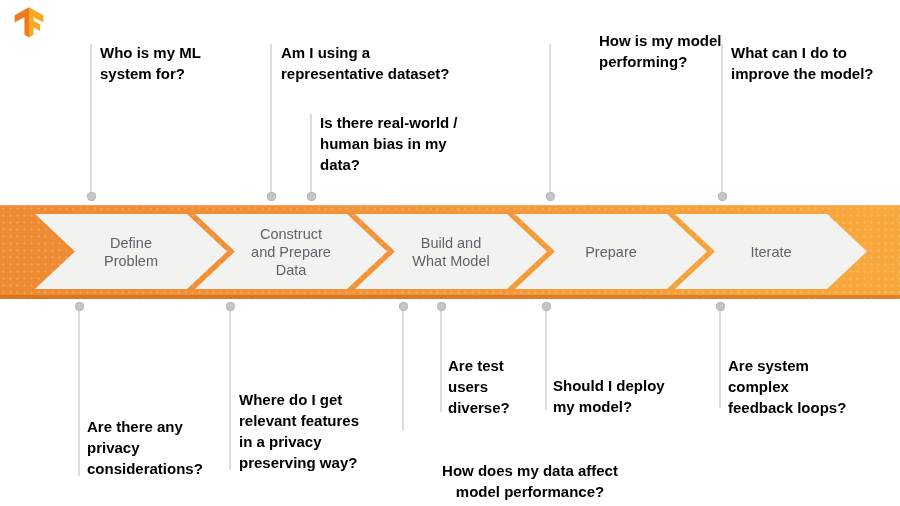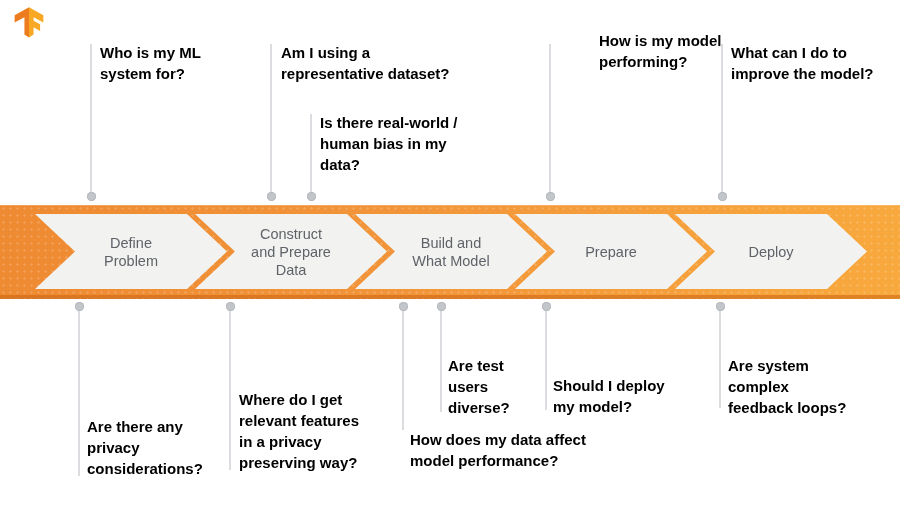--- a/index.html
+++ b/index.html
@@ -50,21 +50,21 @@
   .lt5{left:721px;top:44px;height:150px;}
   .dt1{left:87px;top:192px;}
   .dt2{left:267px;top:192px;}
   .dt3{left:307px;top:192px;}
   .dt4{left:546px;top:192px;}
   .dt5{left:718px;top:192px;}
 
   
   .qb1-text{left:87px;top:416px;width:170px;}
   .qb2-text{left:239px;top:389px;width:180px;}
-  .qb3-text{left:410px;top:429px;width:240px;}
+  .qb3-text{left:410px;top:460px;width:240px;text-align:center;}
   .qb4-text{left:448px;top:355px;width:120px;}
   .qb5-text{left:553px;top:375px;width:170px;}
   .qb6-text{left:728px;top:355px;width:170px;}
   .lb1{left:78px;top:306px;height:170px;}
   .lb2{left:229px;top:306px;height:164px;}
   .lb3{left:402px;top:306px;height:124px;}
   .lb4{left:440px;top:306px;height:106px;}
   .lb5{left:545px;top:306px;height:104px;}
   .lb6{left:719px;top:306px;height:102px;}
   .db1{left:75px;top:302px;}
@@ -155,21 +155,21 @@
 Data</div>
     </div>
     <div class="chevron ch3">
       <div class="label">Build and
 What Model</div>
     </div>
     <div class="chevron ch4">
       <div class="label">Prepare</div>
     </div>
     <div class="chevron ch5">
-      <div class="label">Deploy</div>
+      <div class="label">Iterate</div>
     </div>
   </div>
 
   <div class="q-line lb1"></div>
   <div class="q-line lb2"></div>
   <div class="q-line lb3"></div>
   <div class="q-line lb4"></div>
   <div class="q-line lb5"></div>
   <div class="q-line lb6"></div>
   <div class="q-dot db1"></div>

